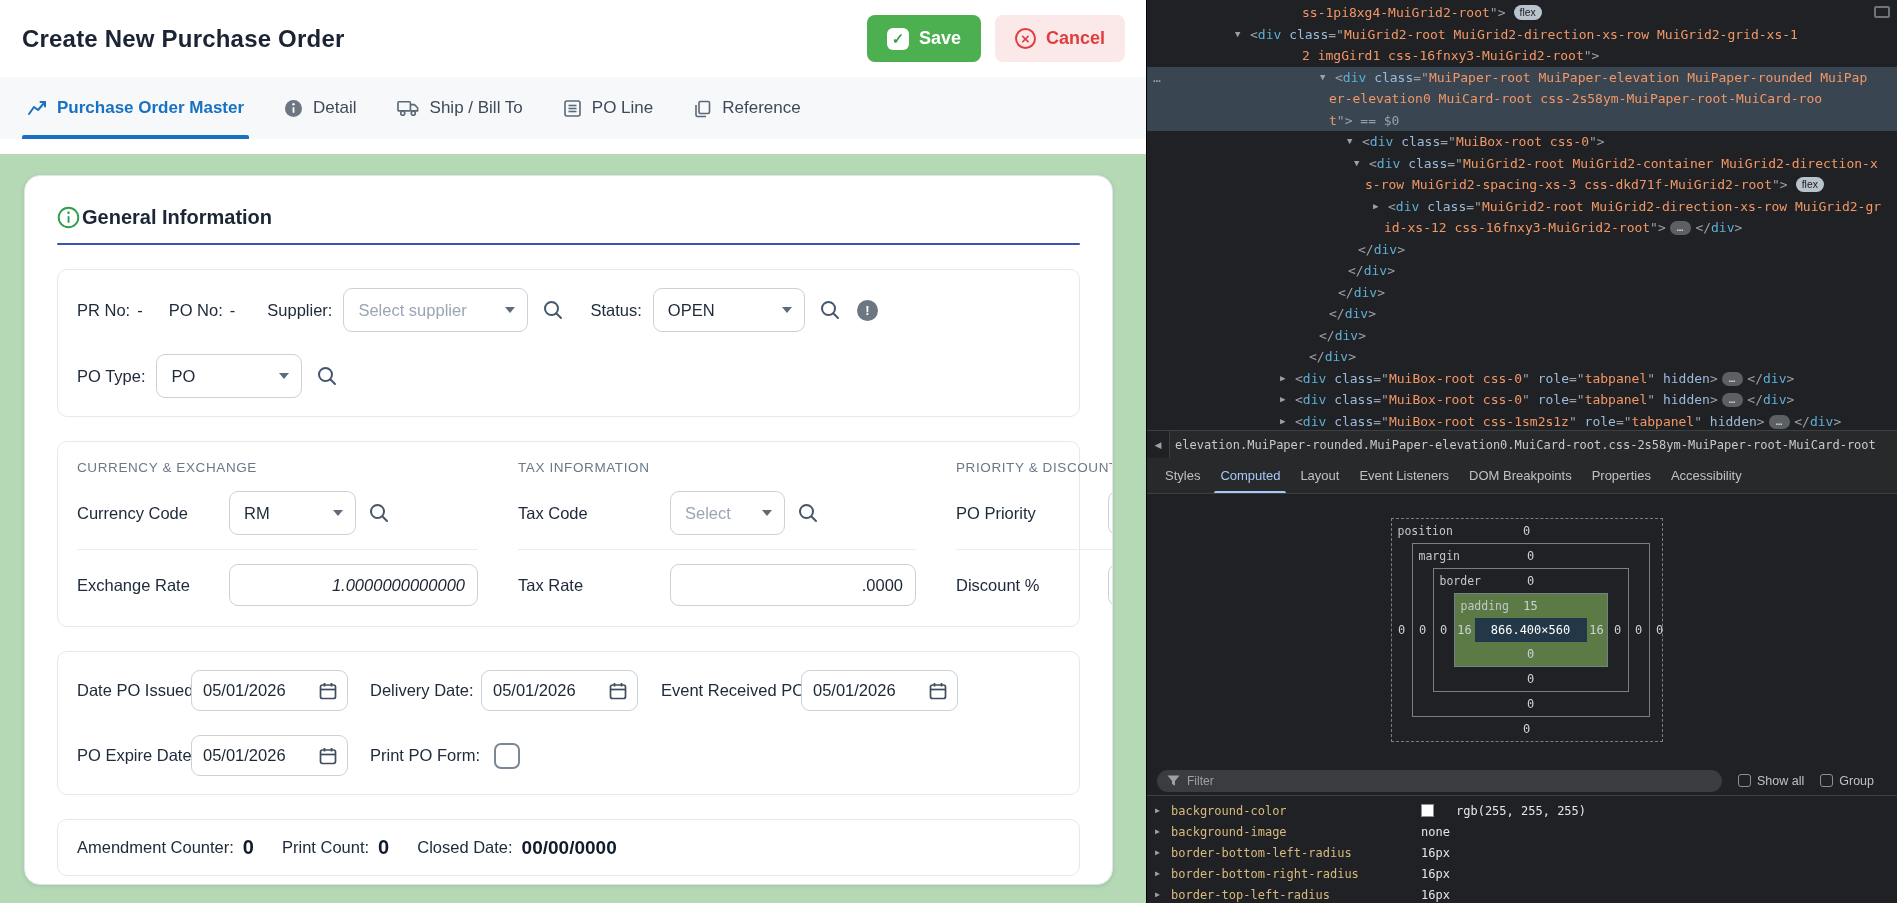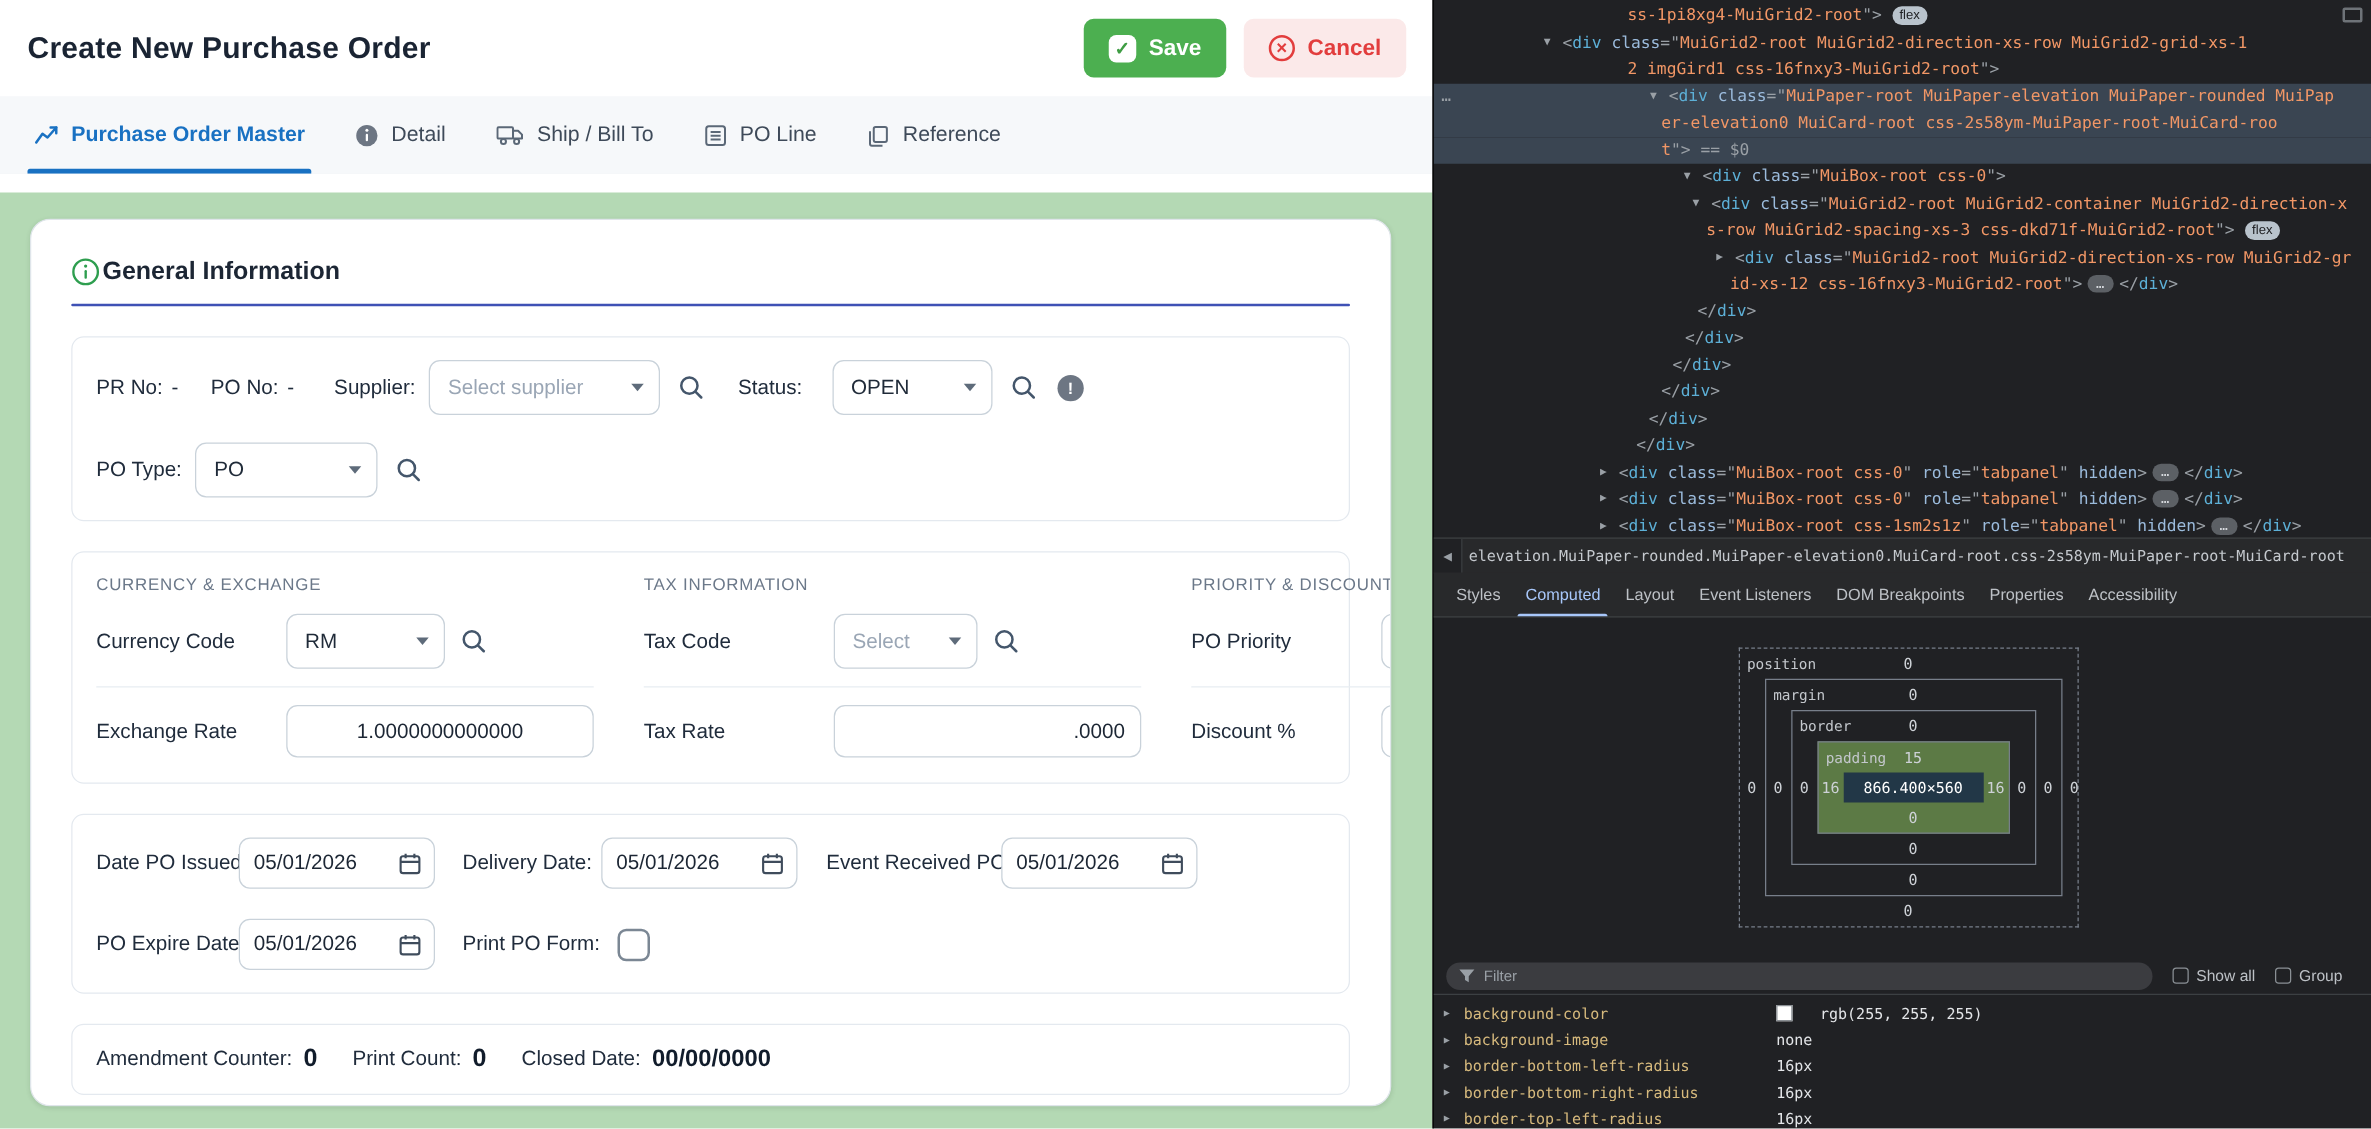--- a/index.html
+++ b/index.html
@@ -41,21 +41,21 @@
   .caret{width:0;height:0;border-left:5px solid transparent;border-right:5px solid transparent;border-top:6px solid #5e6b7a;flex:none;}
   .icon-btn{display:flex;align-items:center;justify-content:center;cursor:pointer;flex:none;}
   .warn{width:21px;height:21px;border-radius:50%;background:#6d7683;color:#fff;display:flex;align-items:center;justify-content:center;font-size:13px;font-weight:700;flex:none;}
 
   .cols3{display:grid;grid-template-columns:1fr 1fr 1fr;column-gap:40px;}
   .col-header{font-size:13.5px;color:#6b7889;letter-spacing:.6px;}
   .crow{display:flex;align-items:center;margin-top:16px;padding-bottom:14px;border-bottom:1px solid #e8edf2;}
   .crow.last{margin-top:14px;padding-bottom:2px;border-bottom:none;}
   .flabel{width:152px;flex:none;font-size:16.5px;color:#202c3c;}
   .num-input{height:42px;border:1px solid #c9d2da;border-radius:9px;padding:0 12px;font-size:16.5px;color:#1c2634;font-family:"Liberation Sans",sans-serif;flex:1;min-width:0;box-sizing:border-box;text-align:right;background:#fff;}
-  .num-input.left{text-align:center;}
+  .num-input.left{text-align:right;font-style:italic;}
 
   .datebox{height:41px;border:1px solid #c9d2da;border-radius:9px;background:#fff;display:flex;align-items:center;gap:8px;padding:0 9px 0 11px;font-size:16.5px;color:#1c2634;box-sizing:border-box;width:157px;cursor:text;}
   .datebox .dval{flex:1;}
   .checkbox{width:26px;height:26px;border:2px solid #7b8794;border-radius:7px;background:#fff;box-sizing:border-box;cursor:pointer;}
 
   .foot-pair{display:flex;align-items:center;gap:9px;}
   .foot-val{font-size:19px;font-weight:700;color:#111c2b;}
 
   
   .devtools{position:absolute;left:1146px;top:0;width:751px;height:903px;background:#202124;border-left:1px solid #000;box-sizing:border-box;color:#e8eaed;}
@@ -208,21 +208,21 @@
                 <span class="ph">Select supplier</span>
                 <span class="caret"></span>
               </div>
               <span class="icon-btn" style="margin-left:14px;">
                 <svg width="22" height="22" viewBox="0 0 22 22">
                     <circle cx="9.5" cy="9.5" r="6.5" fill="none" stroke="#44566b" stroke-width="2"></circle>
                     <line x1="14.5" y1="14.5" x2="19" y2="19" stroke="#44566b" stroke-width="2" stroke-linecap="round"></line>
                   </svg>
               </span>
               <span class="lbl" style="margin-left:26px;">Status:</span>
-              <div class="sel" style="width:128px;margin-left:24px;">
+              <div class="sel" style="width:152px;margin-left:11px;">
                 <span>OPEN</span>
                 <span class="caret"></span>
               </div>
               <span class="icon-btn" style="margin-left:14px;">
                 <svg width="22" height="22" viewBox="0 0 22 22">
                     <circle cx="9.5" cy="9.5" r="6.5" fill="none" stroke="#44566b" stroke-width="2"></circle>
                     <line x1="14.5" y1="14.5" x2="19" y2="19" stroke="#44566b" stroke-width="2" stroke-linecap="round"></line>
                   </svg>
               </span>
               <span class="warn" style="margin-left:16px;">!</span>

